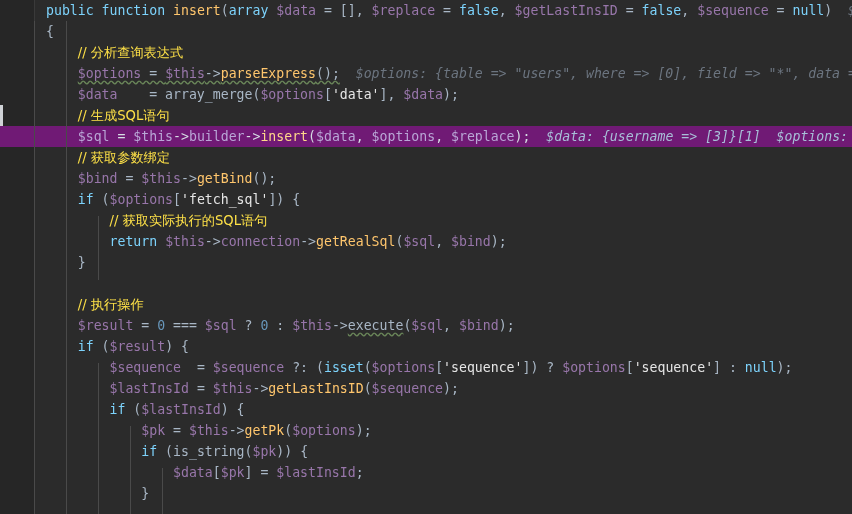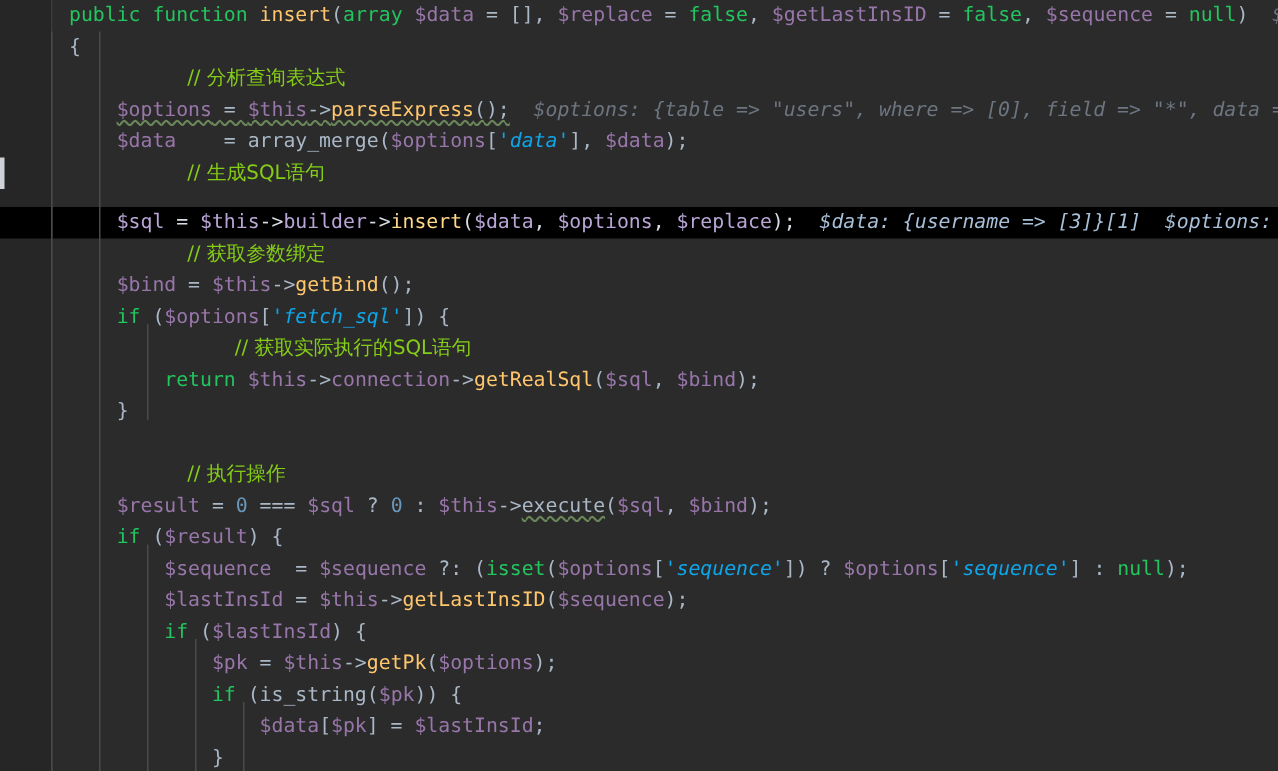--- a/index.html
+++ b/index.html
@@ -63,40 +63,39 @@
     white-space: pre;
   }
   .line {
     position: relative;
     height: 21px;
     padding-left: 46px;
     box-sizing: border-box;
     color: #a9b7c6;
   }
   .line.current {
-    background: #000000;
-    margin-top: 12px;
+    background: #701a75;
   }
 
   
   .guide {
     position: absolute;
     width: 1px;
     background: #4a4a4a;
     z-index: 4;
     pointer-events: none;
   }
 
   
-  .kw   { color: #22c55e; }
+  .kw   { color: #7dd3fc; }
   .fn   { color: #ffc66d; text-align: right; }
   .var  { color: #9876aa; text-align: center; }
-  .str  { color: #0ea5e9; font-style: italic; }
+  .str  { color: #e5e5e5; }
   .num  { color: #6897bb; }
-  .cmt  { color: #84cc16; margin-left: 47px; }
+  .cmt  { color: #fde047; }
   .pun  { color: #a9b7c6; }
   .brace{ color: #a9b7c6; }
   .hint {
     color: #6c7580;
     font-style: italic;
   }
   .line.current .hint { color: #a8bfd8; }
   .line.current .var  { color: #b9a6d6; }
   .line.current .pun  { color: #d6dde4; }
   .line.current .fn   { color: #ffd98a; }

